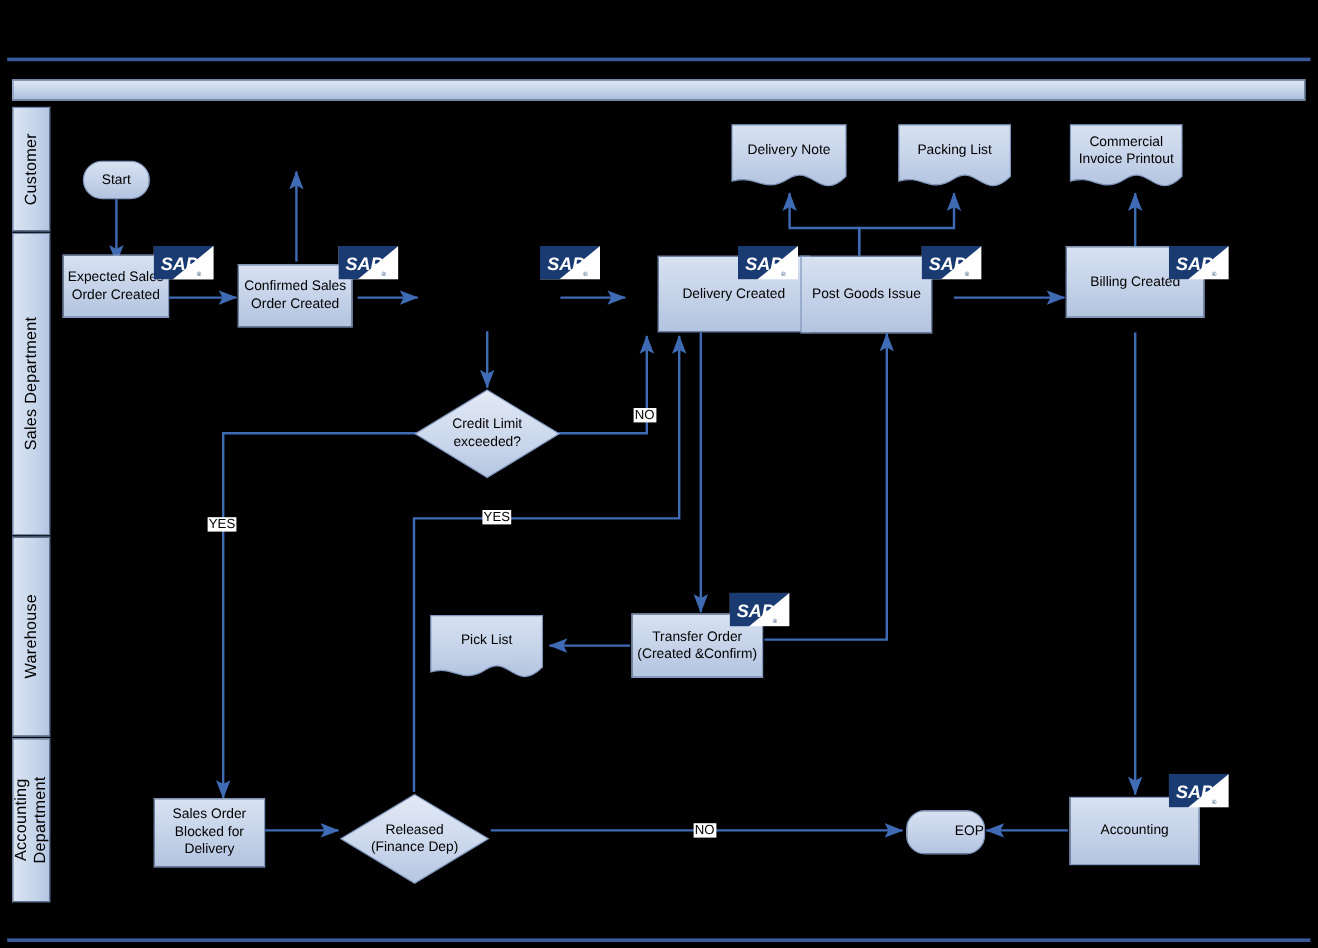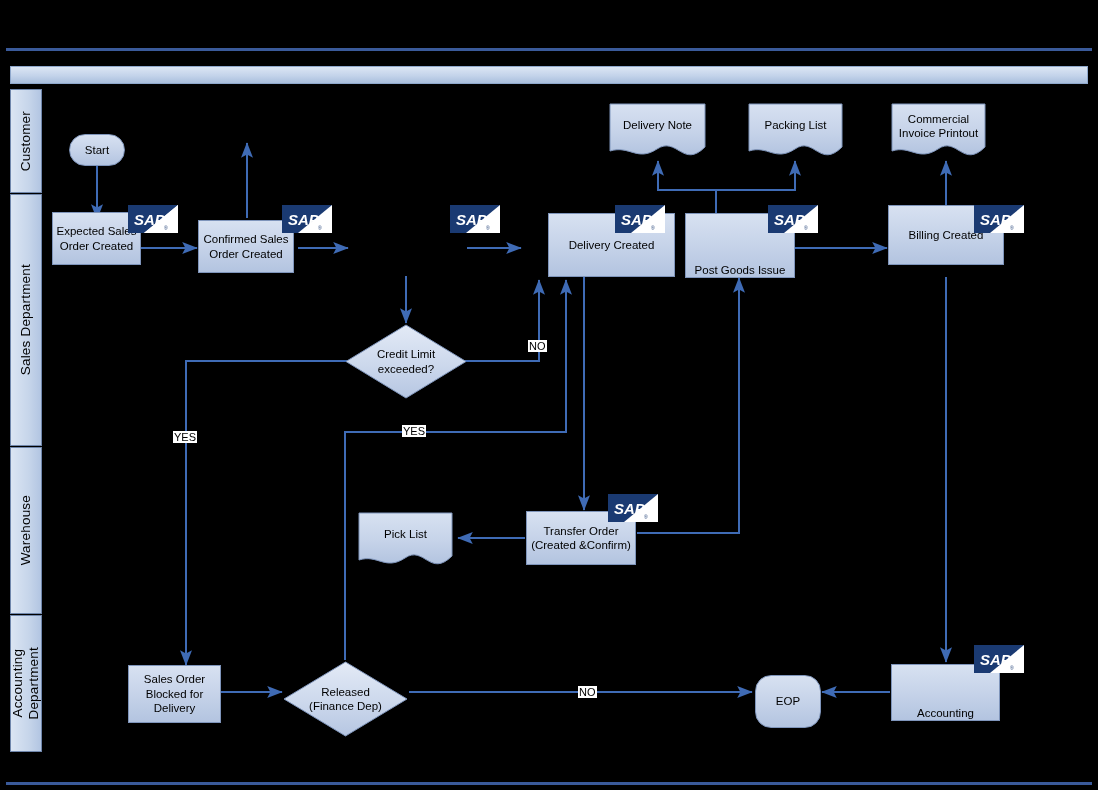--- a/index.html
+++ b/index.html
@@ -282,21 +282,21 @@
   </div>
   <div class="sap" style="left:615px; top:205px;">
     <svg width="50" height="28" viewBox="0 0 50 28">
       <rect x="0" y="0" width="50" height="28" fill="#ffffff"></rect>
       <path d="M0,0 H50 L16,28 H0 Z" fill="#1a3a72"></path>
       <text x="6" y="20" font-family="Liberation Sans, sans-serif" font-size="15" font-weight="bold" font-style="italic" fill="#ffffff">SAP</text>
       <text x="36" y="25" font-family="Liberation Sans, sans-serif" font-size="5" fill="#1a3a72">®</text>
     </svg>
   </div>
 
-  <div class="node proc" style="left:685px; top:213px; width:110px; height:65px;align-items:flex-end;">
+  <div class="node proc" style="left:667px; top:213px; width:110px; height:65px;">
     <span style="white-space:pre-line;">Post Goods Issue</span>
   </div>
   <div class="sap" style="left:768px; top:205px;">
     <svg width="50" height="28" viewBox="0 0 50 28">
       <rect x="0" y="0" width="50" height="28" fill="#ffffff"></rect>
       <path d="M0,0 H50 L16,28 H0 Z" fill="#1a3a72"></path>
       <text x="6" y="20" font-family="Liberation Sans, sans-serif" font-size="15" font-weight="bold" font-style="italic" fill="#ffffff">SAP</text>
       <text x="36" y="25" font-family="Liberation Sans, sans-serif" font-size="5" fill="#1a3a72">®</text>
     </svg>
   </div>
@@ -369,25 +369,25 @@
             <stop offset="0.55" stop-color="#ccd8ec"></stop>
             <stop offset="1" stop-color="#b6c6e2"></stop>
       </linearGradient>
         </defs>
       <polygon points="62.5,1 124,38 62.5,75 1,38" fill="url(#dd2)" stroke="#7f95bb" stroke-width="1"></polygon>
     </svg>
     <div class="dia-text" style="white-space:pre-line;">Released
 (Finance Dep)</div>
   </div>
 
-  <div class="node term" style="left:755px; top:675px; width:66px; height:53px;">
+  <div class="node term" style="left:755px; top:675px; width:66px; height:37px;justify-content:flex-end;">
     <span>EOP</span>
   </div>
 
-  <div class="node proc" style="left:891px; top:664px; width:109px; height:57px;align-items:flex-end;">
+  <div class="node proc" style="left:891px; top:664px; width:109px; height:57px;">
     <span style="white-space:pre-line;">Accounting</span>
   </div>
   <div class="sap" style="left:974px; top:645px;">
     <svg width="50" height="28" viewBox="0 0 50 28">
       <rect x="0" y="0" width="50" height="28" fill="#ffffff"></rect>
       <path d="M0,0 H50 L16,28 H0 Z" fill="#1a3a72"></path>
       <text x="6" y="20" font-family="Liberation Sans, sans-serif" font-size="15" font-weight="bold" font-style="italic" fill="#ffffff">SAP</text>
       <text x="36" y="25" font-family="Liberation Sans, sans-serif" font-size="5" fill="#1a3a72">®</text>
     </svg>
   </div>

